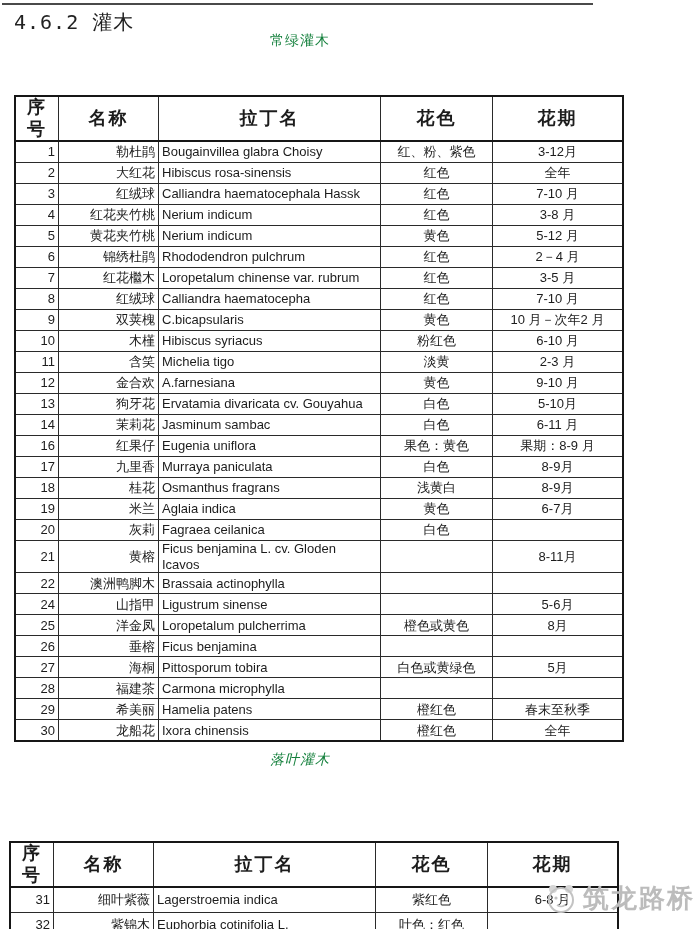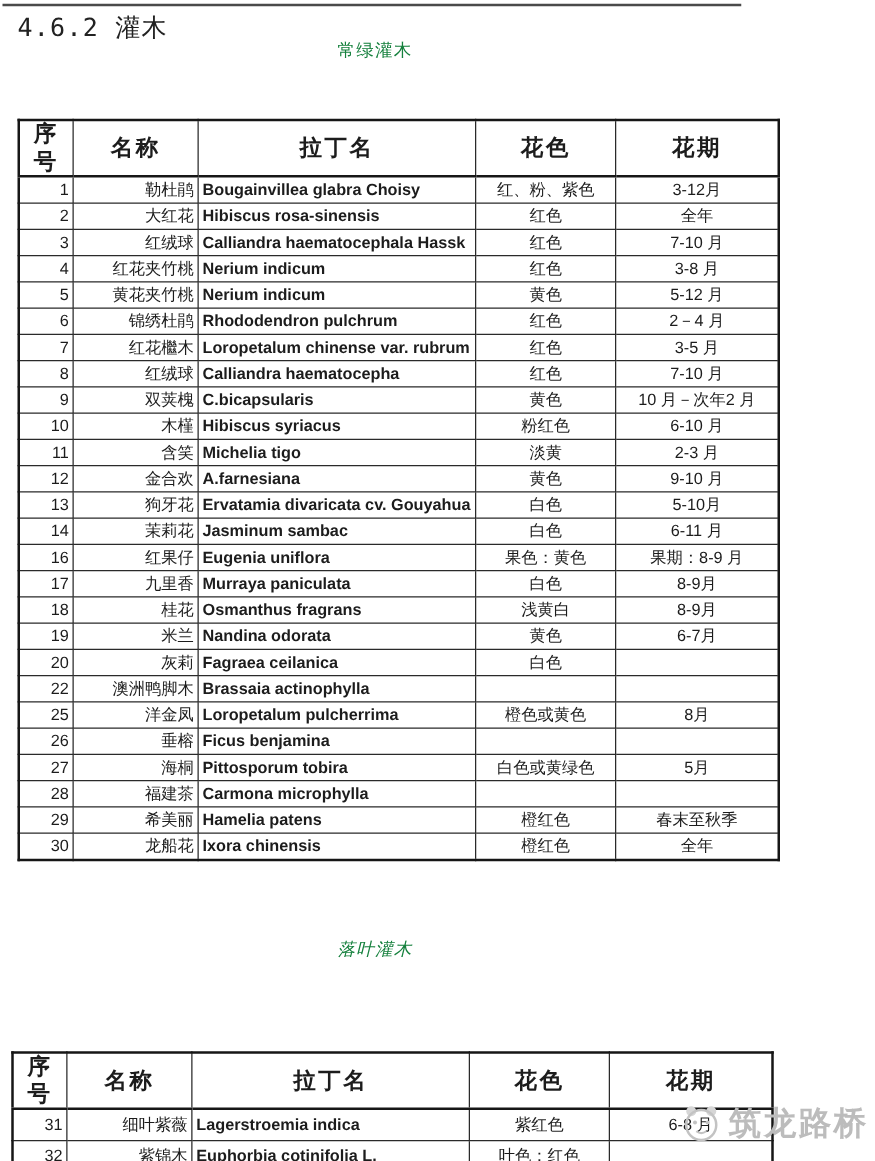--- a/index.html
+++ b/index.html
@@ -34,21 +34,21 @@
   }
   table.plants td{height:20px;}
   #deciduous-table td{height:24px;}
   .col-no{width:36px;}
   .col-name{width:93px;}
   .col-latin{width:215px;}
   .col-color{width:105px;}
   .col-period{width:123px;border-radius:11px;}
   td.col-no{text-align:right;padding-right:5px;}
   td.col-name{text-align:right;font-size:14px;}
-  td.col-latin{text-align:left;font-size:13px;font-weight:bold;}
+  td.col-latin{text-align:left;font-size:13px;}
   td.col-color,td.col-period{text-align:center;font-size:13px;}
   .watermark{
     position:absolute;left:543px;top:880px;display:flex;align-items:center;gap:4px;
     color:#b9b9b9;z-index:5;
   }
   .wm-logo{display:inline-block;width:36px;height:36px;}
   .wm-text{font-size:26px;letter-spacing:2px;white-space:nowrap;font-weight:bold;color:#bcbcbc;}
 </style>
 </head>
 <body>
@@ -185,37 +185,51 @@
       <tr>
         <td class="col-no">18</td>
         <td class="col-name">桂花</td>
         <td class="col-latin">Osmanthus fragrans</td>
         <td class="col-color">浅黄白</td>
         <td class="col-period">8-9月</td>
       </tr>
       <tr>
         <td class="col-no">19</td>
         <td class="col-name">米兰</td>
-        <td class="col-latin">Nandina odorata</td>
+        <td class="col-latin">Aglaia indica</td>
         <td class="col-color">黄色</td>
         <td class="col-period">6-7月</td>
       </tr>
       <tr>
         <td class="col-no">20</td>
         <td class="col-name">灰莉</td>
         <td class="col-latin">Fagraea ceilanica</td>
         <td class="col-color">白色</td>
         <td class="col-period"></td>
       </tr>
       <tr>
+        <td class="col-no">21</td>
+        <td class="col-name">黄榕</td>
+        <td class="col-latin">Ficus benjamina L. cv. Gloden Icavos</td>
+        <td class="col-color"></td>
+        <td class="col-period">8-11月</td>
+      </tr>
+      <tr>
         <td class="col-no">22</td>
         <td class="col-name">澳洲鸭脚木</td>
         <td class="col-latin">Brassaia actinophylla</td>
         <td class="col-color"></td>
         <td class="col-period"></td>
+      </tr>
+      <tr>
+        <td class="col-no">24</td>
+        <td class="col-name">山指甲</td>
+        <td class="col-latin">Ligustrum sinense</td>
+        <td class="col-color"></td>
+        <td class="col-period">5-6月</td>
       </tr>
       <tr>
         <td class="col-no">25</td>
         <td class="col-name">洋金凤</td>
         <td class="col-latin">Loropetalum pulcherrima</td>
         <td class="col-color">橙色或黄色</td>
         <td class="col-period">8月</td>
       </tr>
       <tr>
         <td class="col-no">26</td>

